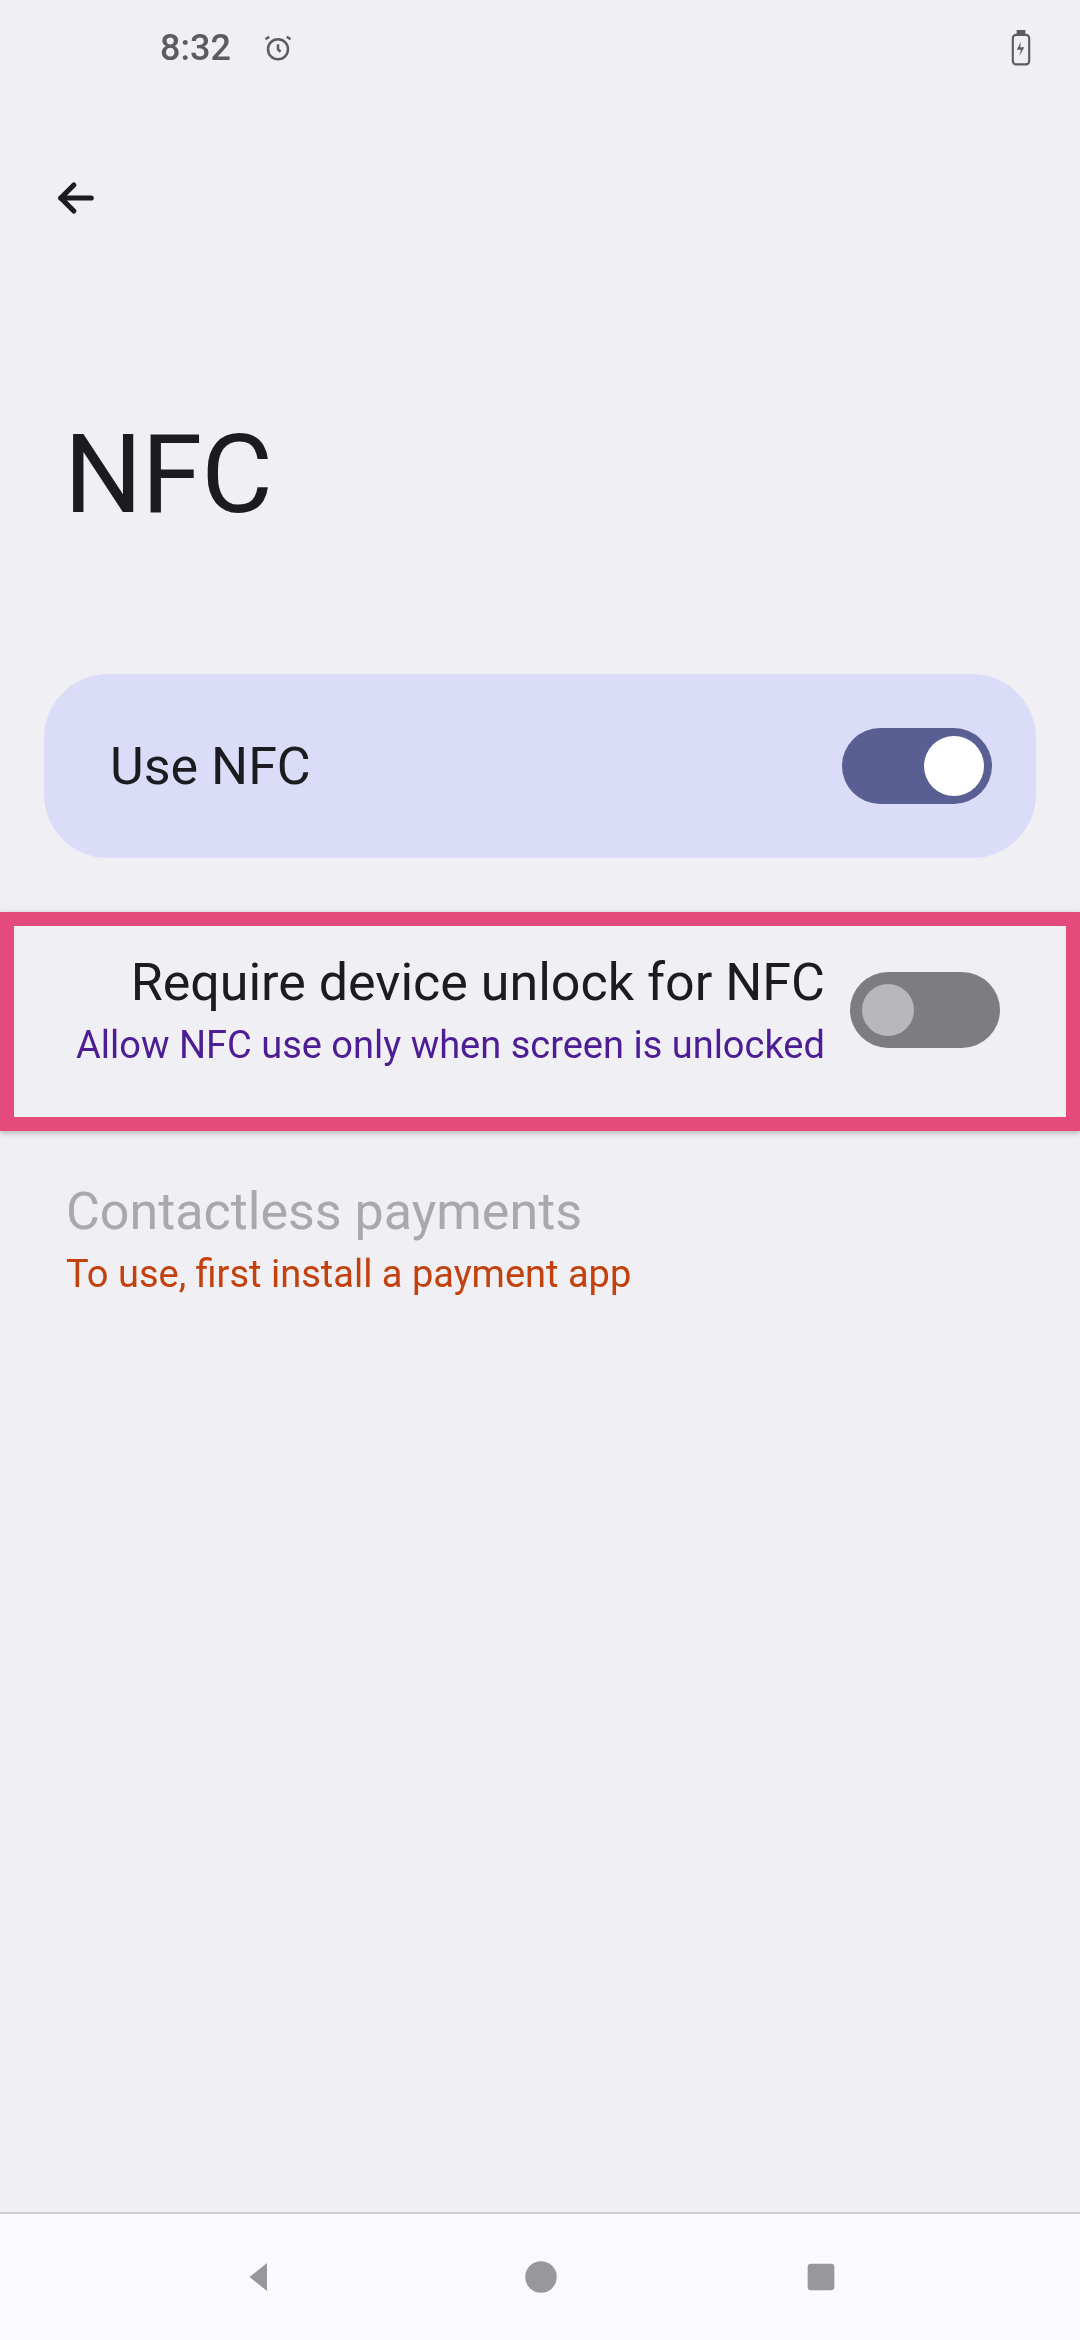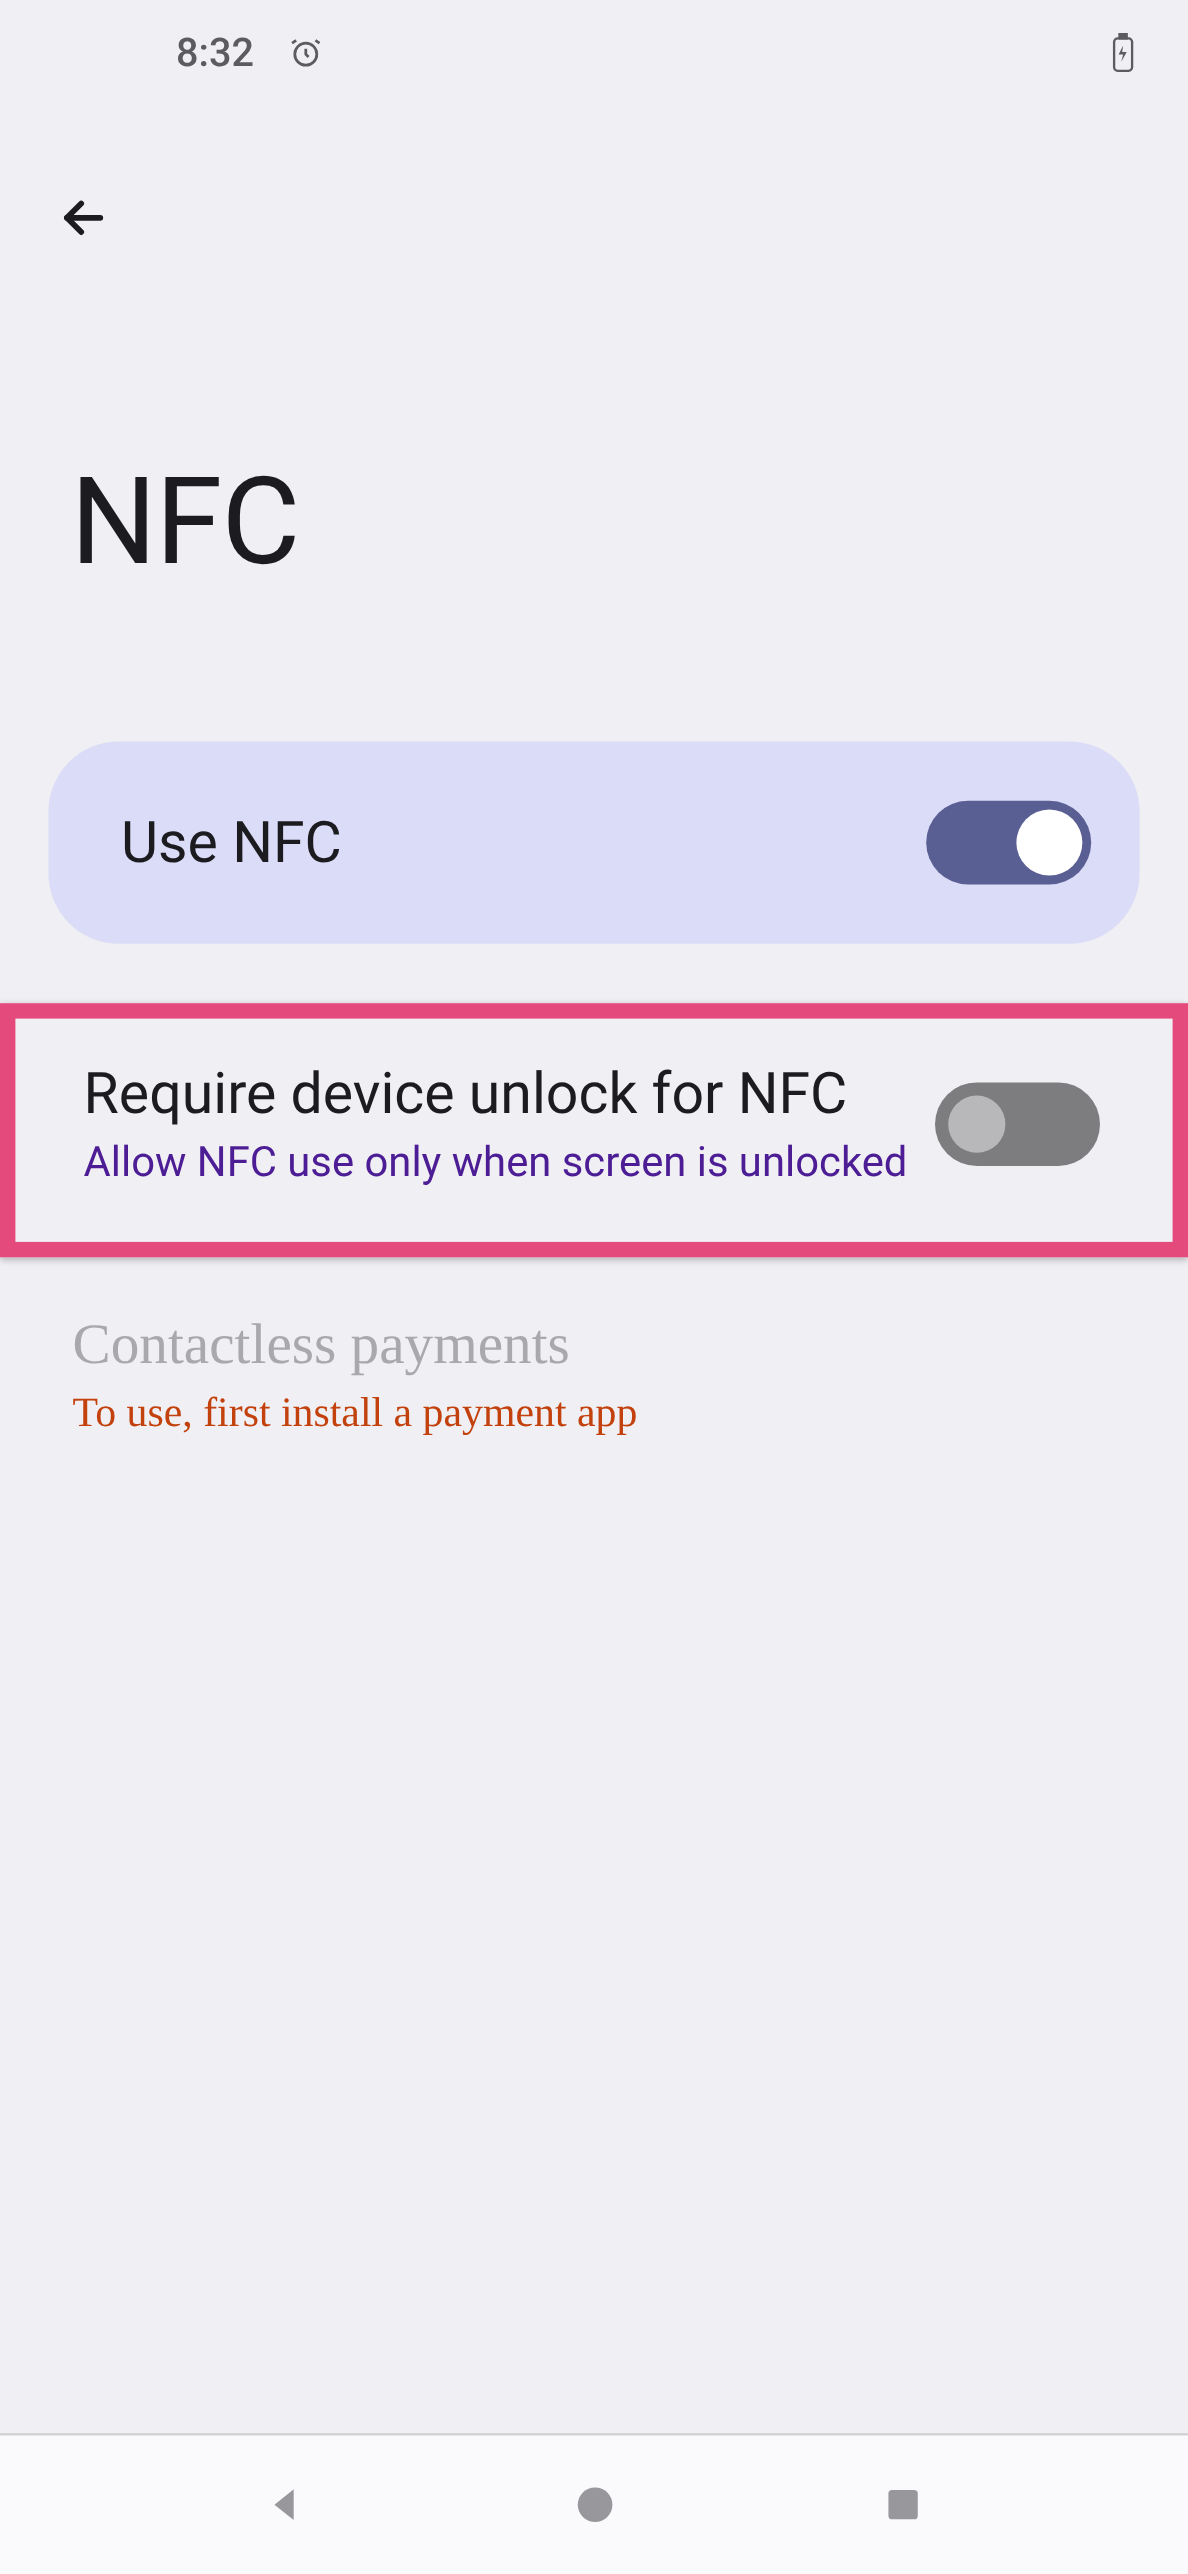--- a/index.html
+++ b/index.html
@@ -99,22 +99,23 @@
     width: 52px; height: 52px;
     left: 12px;
     background: #b8b7ba;
   }
 
   
   .highlight-wrap {
     margin-top: 54px;
     border: 14px solid #e44a7c;
     background: #f0eff3;
-    padding: 38px 40px 50px 40px;
+    padding: 26px 40px 50px 40px;
     box-shadow: 0 2px 6px rgba(0,0,0,0.25);
+    text-align: right;
   }
   .row {
     display: flex;
     align-items: center;
     justify-content: space-between;
     padding: 0 26px 0 22px;
   }
   .row .text { max-width: 780px; }
   .row .title {
     font-size: 52px;
@@ -125,21 +126,20 @@
     margin-top: 10px;
     font-size: 38px;
     color: #4c1d95;
   }
 
   .row.disabled .title { color: #a9a8ac; }
   .row.disabled .subtitle { color: #c2410c; }
   .payments {
     margin-top: 50px;
     padding: 0 66px;
-    font-family: Liberation Serif, serif;
   }
 
   
   .nav-bar {
     position: absolute;
     left: 0; right: 0;
     bottom: 0;
     height: 128px;
     border-top: 2px solid #cfcfd3;
     background: #fafafc;

